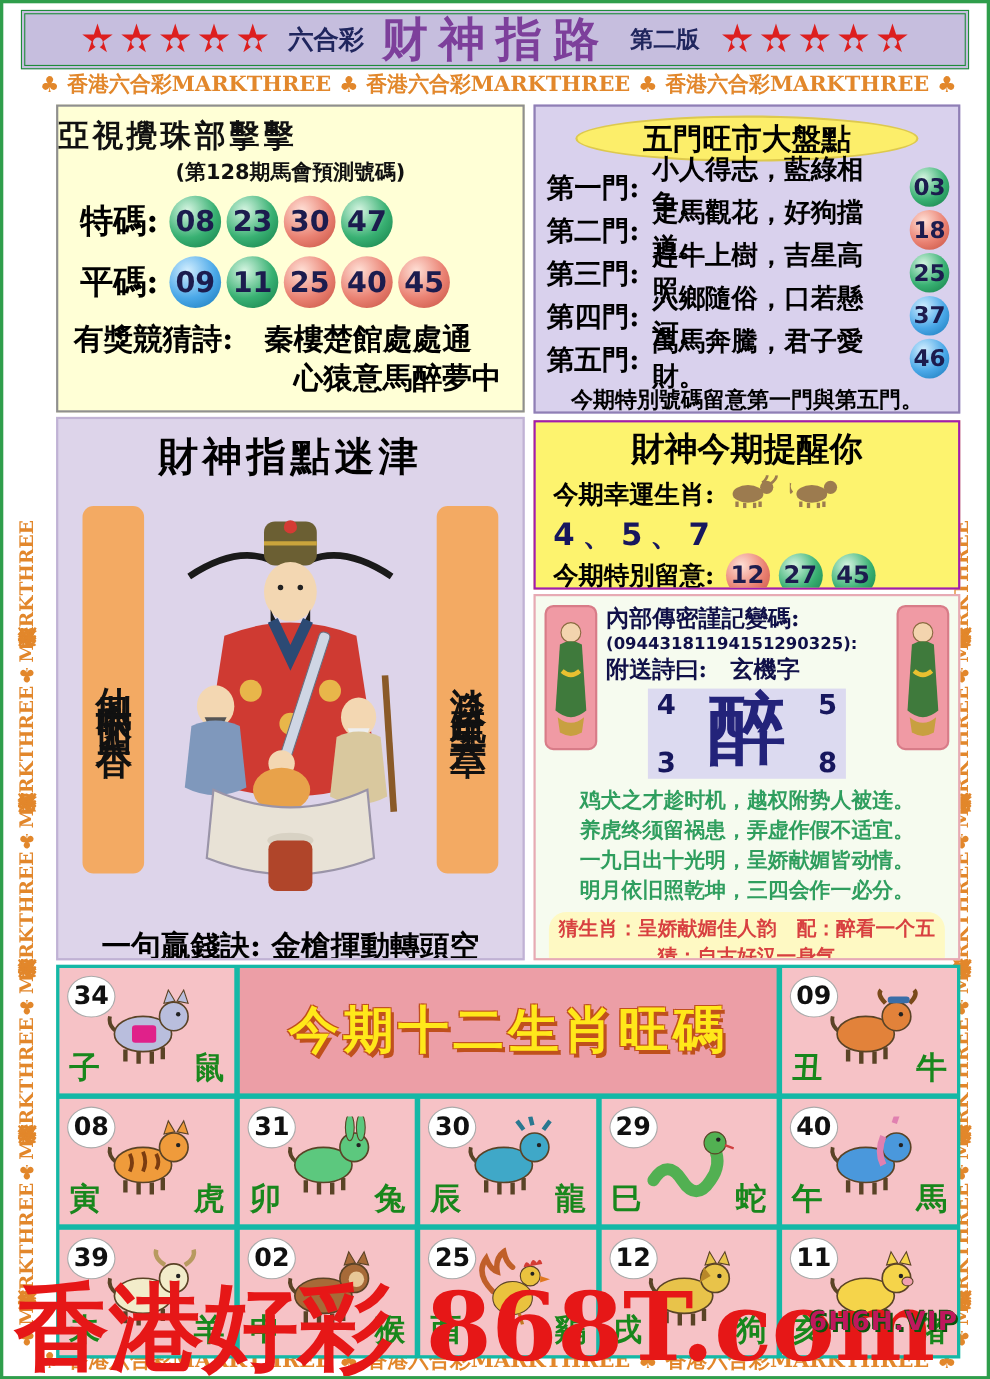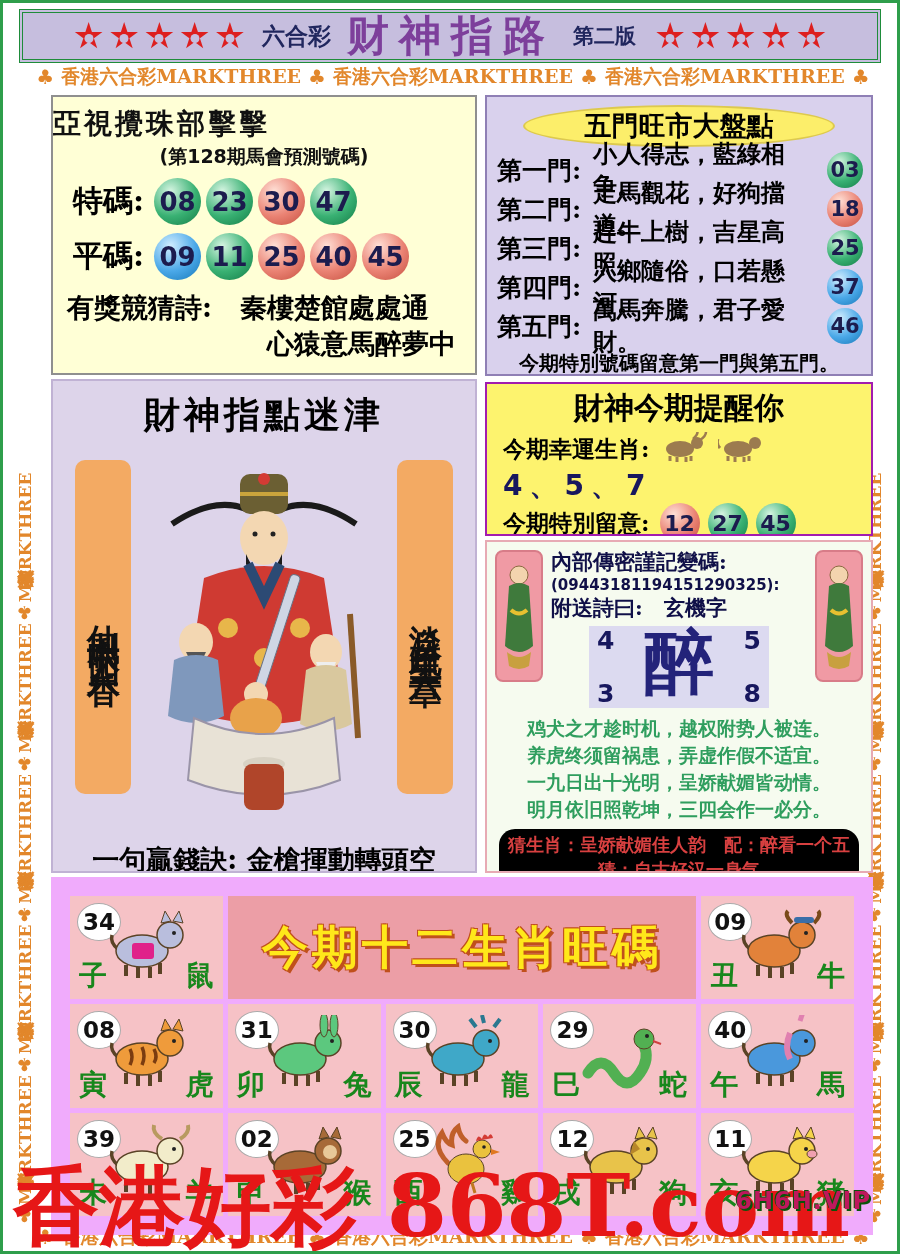--- a/index.html
+++ b/index.html
@@ -96,27 +96,27 @@
   .ps-l3{font-size:21px;font-weight:bold;color:#101048;font-family:"DejaVu Serif",serif;}
   .ps-l3 .val{margin-left:14px;}
   .charbox{position:relative;width:180px;height:82px;background:#dcdaf0;margin:4px auto 0;}
   .cb-num{position:absolute;font-size:25px;font-weight:bold;color:#17175e;line-height:1;}
   .cb-num.tl{left:8px;top:2px;} .cb-num.tr{right:8px;top:2px;}
   .cb-num.bl{left:8px;bottom:2px;} .cb-num.br{right:8px;bottom:2px;}
   .cb-char{position:absolute;left:50%;top:50%;transform:translate(-50%,-54%);font-size:70px;
            font-weight:bold;color:#23237a;font-family:"DejaVu Serif",serif;}
   .spoem{margin-top:7px;text-align:center;}
   .spoem-line{font-size:19px;font-weight:bold;color:#2f9e5e;line-height:27px;font-family:"DejaVu Serif",serif;}
-  .guessbox{margin:6px 12px 0;background:#000000;border-radius:16px;padding:3px 4px;text-align:center;}
+  .guessbox{margin:6px 12px 0;background:#fef9c3;border-radius:16px;padding:3px 4px;text-align:center;}
   .guess-line{font-size:18px;font-weight:bold;color:#d84040;line-height:25px;font-family:"DejaVu Serif",serif;}
 
   
   #zgrid{position:absolute;left:48px;top:874px;width:822px;height:358px;display:grid;
          grid-template-columns:repeat(5,1fr);grid-template-rows:repeat(3,1fr);
-         background:#f0abfc;gap:5px;padding:19px;box-sizing:border-box;}
+         background:#14b8a6;gap:5px;padding:3px;box-sizing:border-box;}
   .zcell{position:relative;background:#f6c2c6;overflow:hidden;}
   .ztitle{grid-column:2/5;background:#ec9ea6;display:flex;align-items:center;justify-content:center;text-align:right;}
   .ztitle span{font-size:46px;font-weight:bold;color:#ffe81a;font-family:"DejaVu Serif",serif;
                letter-spacing:4px;
                text-shadow:3px 3px 0 #c0501c,-1px -1px 0 #c0501c,1px -1px 0 #c0501c,-1px 1px 0 #c0501c;}
   .zbadge{position:absolute;left:7px;top:7px;width:42px;height:36px;background:#ffffff;border-radius:50%;
           display:flex;align-items:center;justify-content:center;font-size:23px;font-weight:bold;
           color:#111;border:1px solid #aaa;}
   .zbranch{position:absolute;left:9px;bottom:4px;font-size:28px;font-weight:bold;color:#18871c;
            font-family:"DejaVu Serif",serif;}

